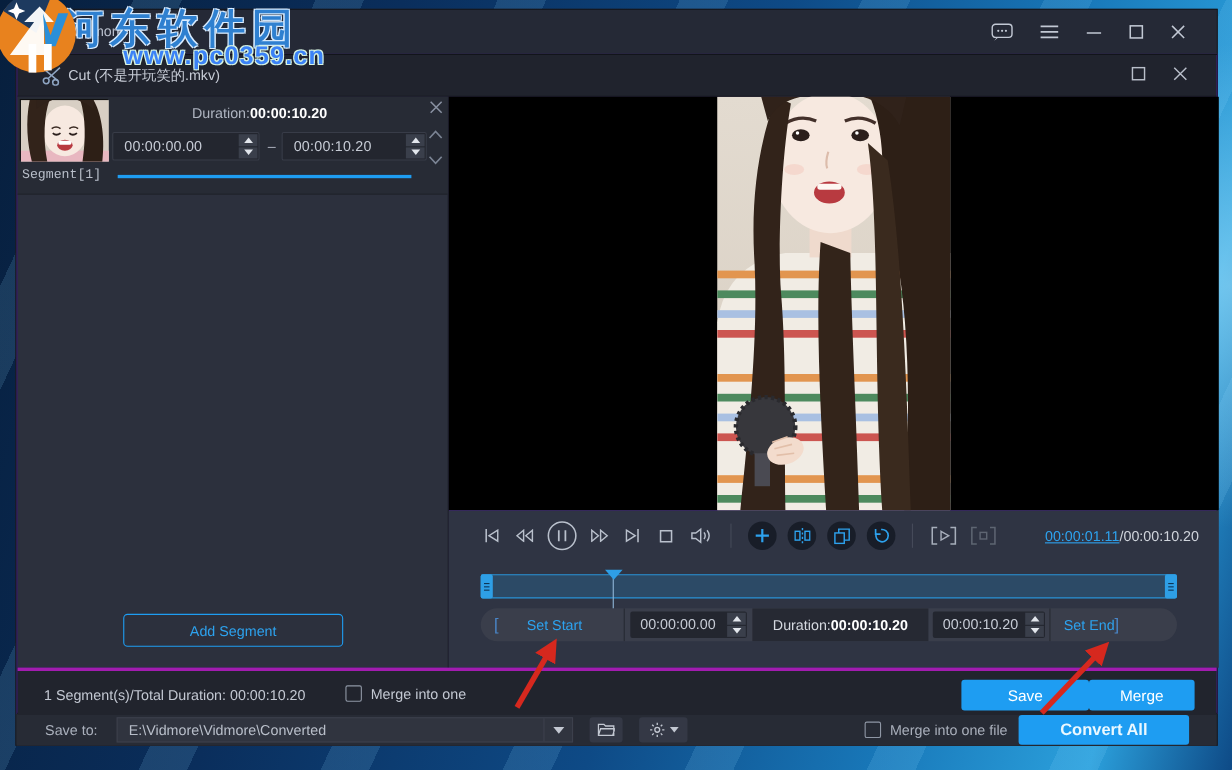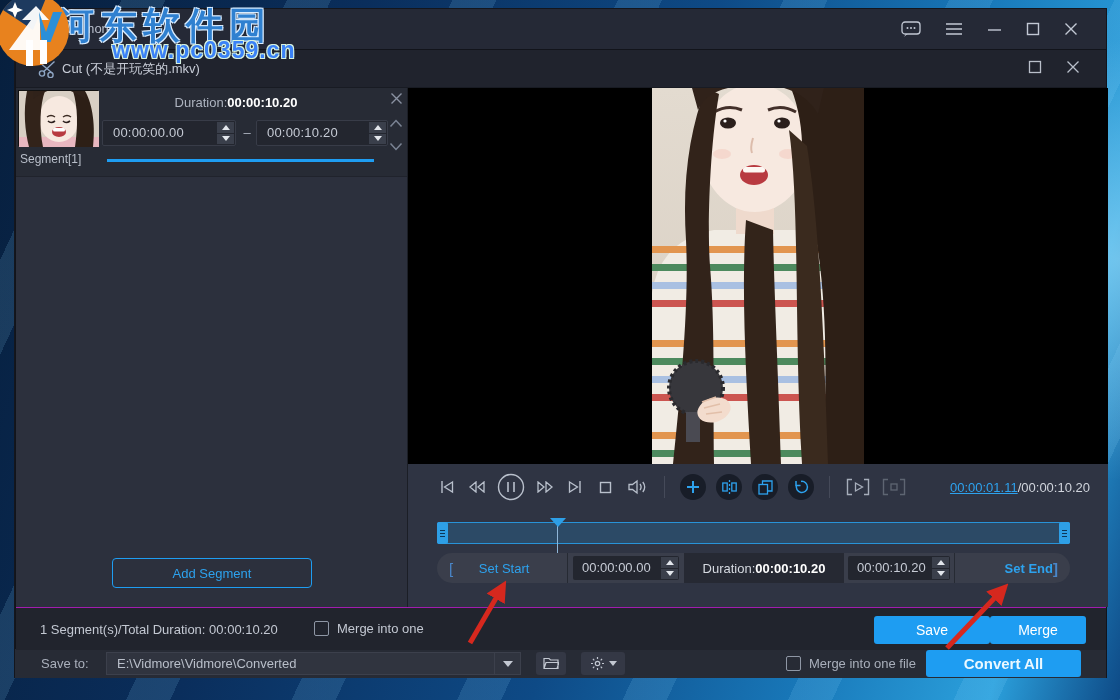--- a/index.html
+++ b/index.html
@@ -36,21 +36,21 @@
   .cut-dialog { left:14px; top:48px; width:1092px; height:600px; background:#6d28d9; border:1px solid #12141b; }
   .dlg-header { left:0; top:0; right:0; height:38px; background:#20232d; border-bottom:1px solid #181b23; }
   .dlg-title { left:46px; top:0; line-height:38px; color:#c7ccd6; font-size:13px; }
   .scissors { left:22px; top:10px; }
   .dlg-icons { right:26px; top:0; height:38px; display:flex; gap:24px; align-items:center; }
 
   
   .seg-panel { left:0; top:38px; width:392px; height:519px; background:#2c303d; border-right:1px solid #1b1e26; }
   .segment-item { left:0; top:0; width:100%; height:89px; background:#272b35; border-bottom:1px solid #20232c; }
   .thumb { left:2px; top:2px; width:80px; height:56px; border:1px solid #111; }
-  .seg-label { left:4px; top:64px; color:#b9bfca; font-size:12px; }
+  .seg-label { left:4px; top:64px; color:#b9bfca; font-size:12px;font-family:Liberation Mono, monospace; }
   .dur-line { left:86px; top:7px; width:268px; text-align:center; font-size:13px; color:#aeb4c0; }
   .dur-line b { color:#fff; }
   .time-input { background:#23262f; border:1px solid #383c48; border-radius:2px; color:#c6cbd5; font-size:13px; line-height:24px; padding-left:10px; letter-spacing:.2px; }
   .spin { position:absolute; right:1px; top:1px; bottom:1px; width:17px; display:flex; flex-direction:column; gap:1px; }
   .spin > div { flex:1; background:#3a3f4b; display:flex; align-items:center; justify-content:center; }
   .tri-up { width:0; height:0; border-left:4px solid transparent; border-right:4px solid transparent; border-bottom:5px solid #e2e6ec; }
   .tri-dn { width:0; height:0; border-left:4px solid transparent; border-right:4px solid transparent; border-top:5px solid #e2e6ec; }
   .dash { left:224px; top:32px; width:14px; text-align:center; line-height:26px; color:#aeb4c0; font-size:13px; }
   .seg-progress { left:91px; top:71px; width:267px; height:3px; background:#1e9df2; }
   .seg-side { left:370px; top:3px; width:20px; display:flex; flex-direction:column; align-items:center; gap:5px; }
@@ -79,21 +79,21 @@
   .trim-row { left:29px; top:89px; width:633px; height:30px; background:#3a3e4b; border-radius:15px; display:flex; overflow:hidden; align-items:stretch; }
   .trim-cell { display:flex; align-items:center; justify-content:center; font-size:13px; position:relative; }
   .trim-sep { width:1px; background:#262a33; }
   .bracket { color:#4a86c8; font-size:15px; }
   .setlink { color:#2da2ee; }
   .trim-input { position:relative; background:#23262f; border-radius:2px; color:#c6cbd5; font-size:13px; line-height:24px; height:24px; padding:0 20px 0 9px; margin:3px 4px; }
   .dur-cell { background:#262933; color:#d5d9e0; }
   .dur-cell b { color:#fff; }
 
   
-  .dlg-footer { left:0; top:557px; width:100%; height:43px; background:#21242d; border-top:1px solid #a21caf; }
+  .dlg-footer { left:0; top:557px; width:100%; height:43px; background:#21242d; border-top:3px solid #a21caf; }
   .summary { left:24px; top:0; line-height:43px; color:#c3c8d2; font-size:13px; }
   .merge-one { left:298px; top:13px; display:flex; align-items:center; gap:8px; color:#c3c8d2; font-size:13px; }
   .btn-blue { background:#1e9df2; color:#fff; border:none; border-radius:3px; font-size:14px; }
 
   
   .wm-site { left:57px; top:1px; font-size:37px; font-weight:bold; letter-spacing:6px; color:#2f80d0;
     text-shadow:1px 1px 0 #d9ecff,-1px -1px 0 #d9ecff,1px -1px 0 #d9ecff,-1px 1px 0 #d9ecff; z-index:40; }
   .wm-url { left:112px; top:37px; font-size:23px; font-weight:bold; letter-spacing:1px; color:#3b82f6;
     text-shadow:1px 1px 0 #d7f3e1,-1px -1px 0 #d7f3e1,1px -1px 0 #d7f3e1,-1px 1px 0 #d7f3e1; z-index:40; }
   .wm-logo { left:-5px; top:-8px; z-index:41; }
@@ -443,21 +443,21 @@
                 <div>
                   <span class="tri-up"></span>
                 </div>
                 <div>
                   <span class="tri-dn"></span>
                 </div>
               </span>
           </div>
         </div>
         <div class="trim-sep"></div>
-        <div class="trim-cell" style="flex:1;justify-content:flex-end;padding:0 12px;font-weight:bold;">
+        <div class="trim-cell" style="flex:1;justify-content:flex-start;padding:0 12px;">
           <span></span>
           <span class="setlink">Set End</span>
           <span class="bracket">]</span>
         </div>
       </div>
     </div>
 
     <div class="abs dlg-footer">
       <div class="abs summary">1 Segment(s)/Total Duration: 00:00:10.20</div>
       <div class="abs merge-one">

